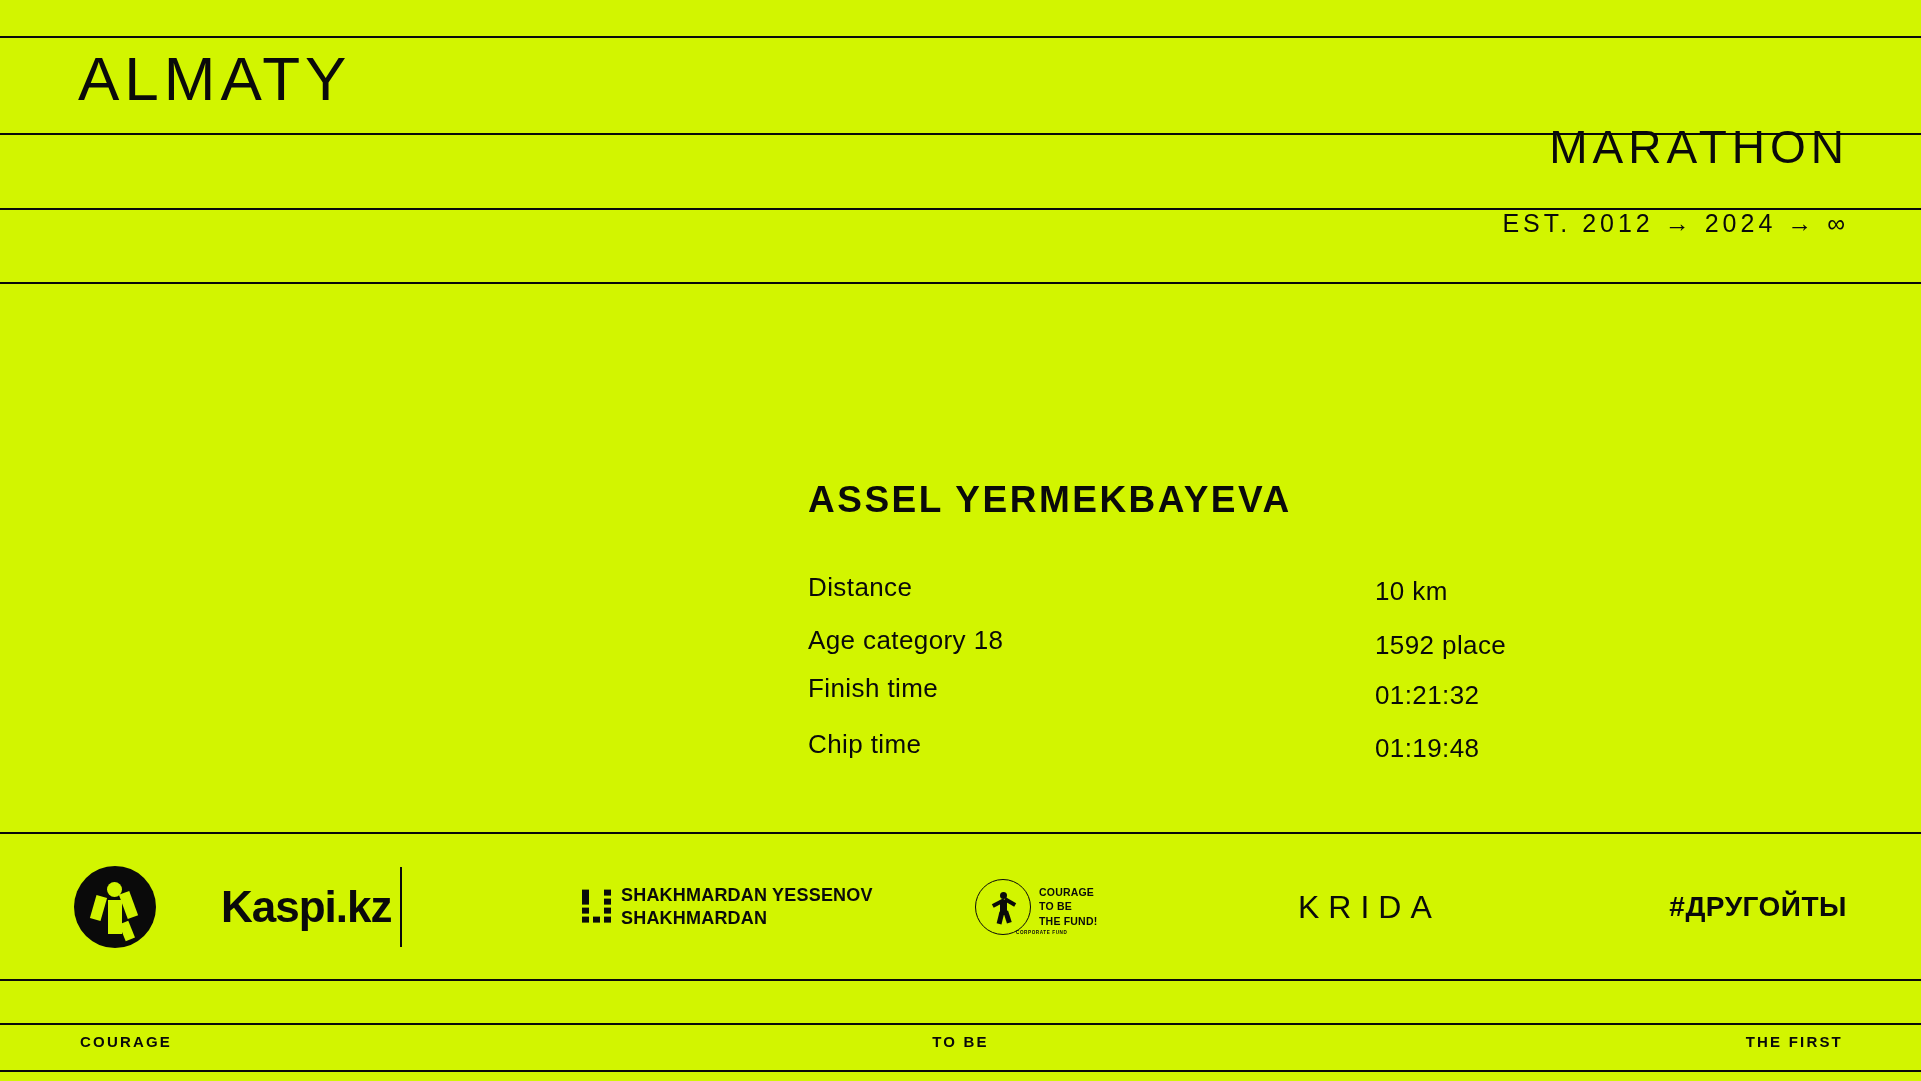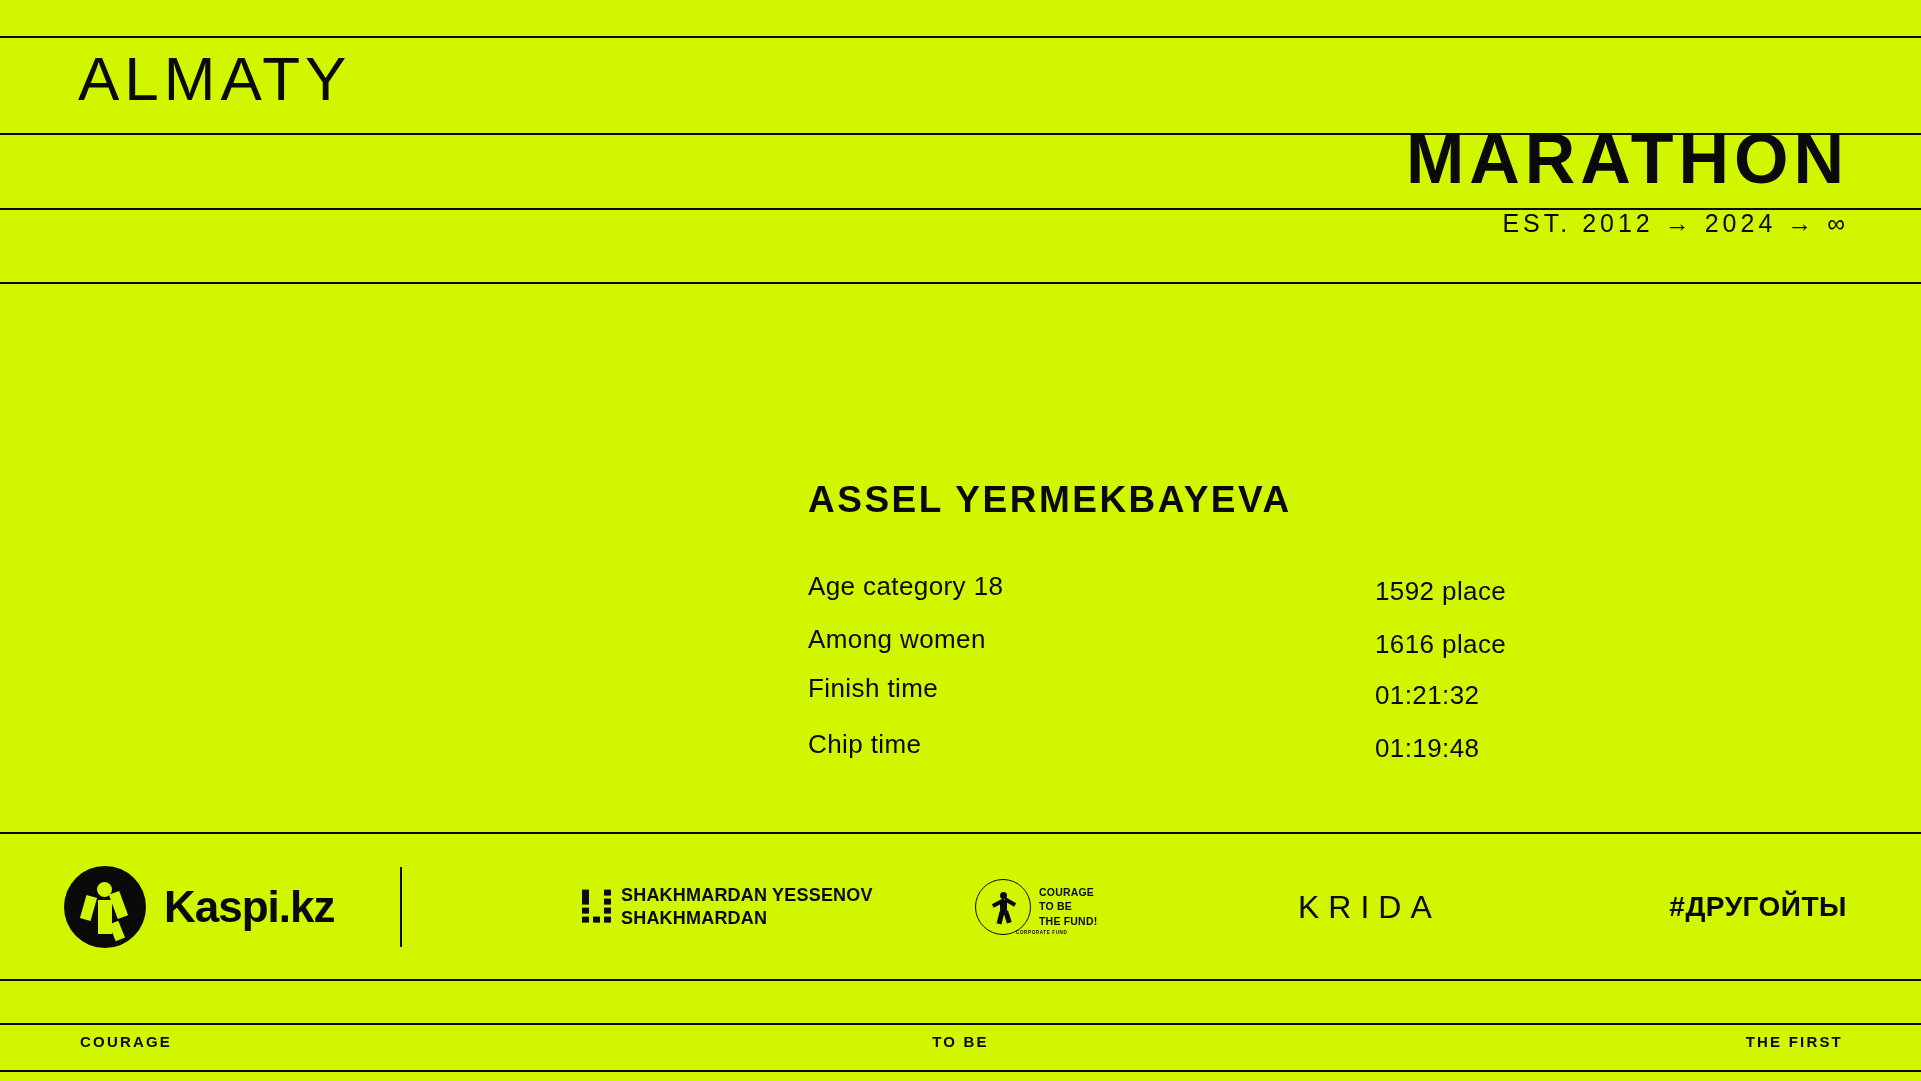--- a/index.html
+++ b/index.html
@@ -46,23 +46,23 @@
     font-size: 62px;
     line-height: 1;
     font-weight: 400;
     letter-spacing: 5px;
     white-space: nowrap;
   }
   .brand-marathon {
     position: absolute;
     right: 72px;
     top: 124px;
-    font-size: 70px;
+    font-size: 46px;
     line-height: 1;
-    font-weight: 700;
+    font-weight: 400;
     letter-spacing: 5px;
     white-space: nowrap;
   }
   .est-line {
     position: absolute;
     right: 72px;
     top: 209px;
     font-size: 25px;
     letter-spacing: 4px;
     white-space: nowrap;
@@ -134,21 +134,21 @@
     top: 836px;
     height: 141px;
   }
   .sponsor {
     position: absolute;
     display: flex;
     align-items: center;
     top: 50%;
     transform: translateY(-50%);
   }
-  .sp-kaspi { left: 64px; }
+  .sp-kaspi { left: 74px; gap: 47px; }
   .kaspi-mark {
     width: 82px;
     height: 82px;
     border-radius: 50%;
     background: #0a0a0a;
     position: relative;
     margin-right: 18px;
     flex: none;
   }
   .kaspi-mark .fig {
@@ -320,27 +320,27 @@
   <div class="rule r8"></div>
 
   <div class="brand-almaty">ALMATY</div>
   <div class="brand-marathon">MARATHON</div>
   <div class="est-line">EST. 2012 → 2024 → ∞</div>
 
 
   <div class="athlete-name">ASSEL YERMEKBAYEVA</div>
 
   <div class="results">
+    <div class="res-row r0">
+      <span class="res-label">Distance</span>
+      <span class="res-value">10 km</span>
+    </div>
     <div class="res-row r1">
       <span class="res-label">Age category 18</span>
       <span class="res-value">1592 place</span>
-    </div>
-    <div class="res-row r2">
-      <span class="res-label">Among women</span>
-      <span class="res-value">1616 place</span>
     </div>
     <div class="res-row r3">
       <span class="res-label">Finish time</span>
       <span class="res-value">01:21:32</span>
     </div>
     <div class="res-row r4">
       <span class="res-label">Chip time</span>
       <span class="res-value">01:19:48</span>
     </div>
   </div>

